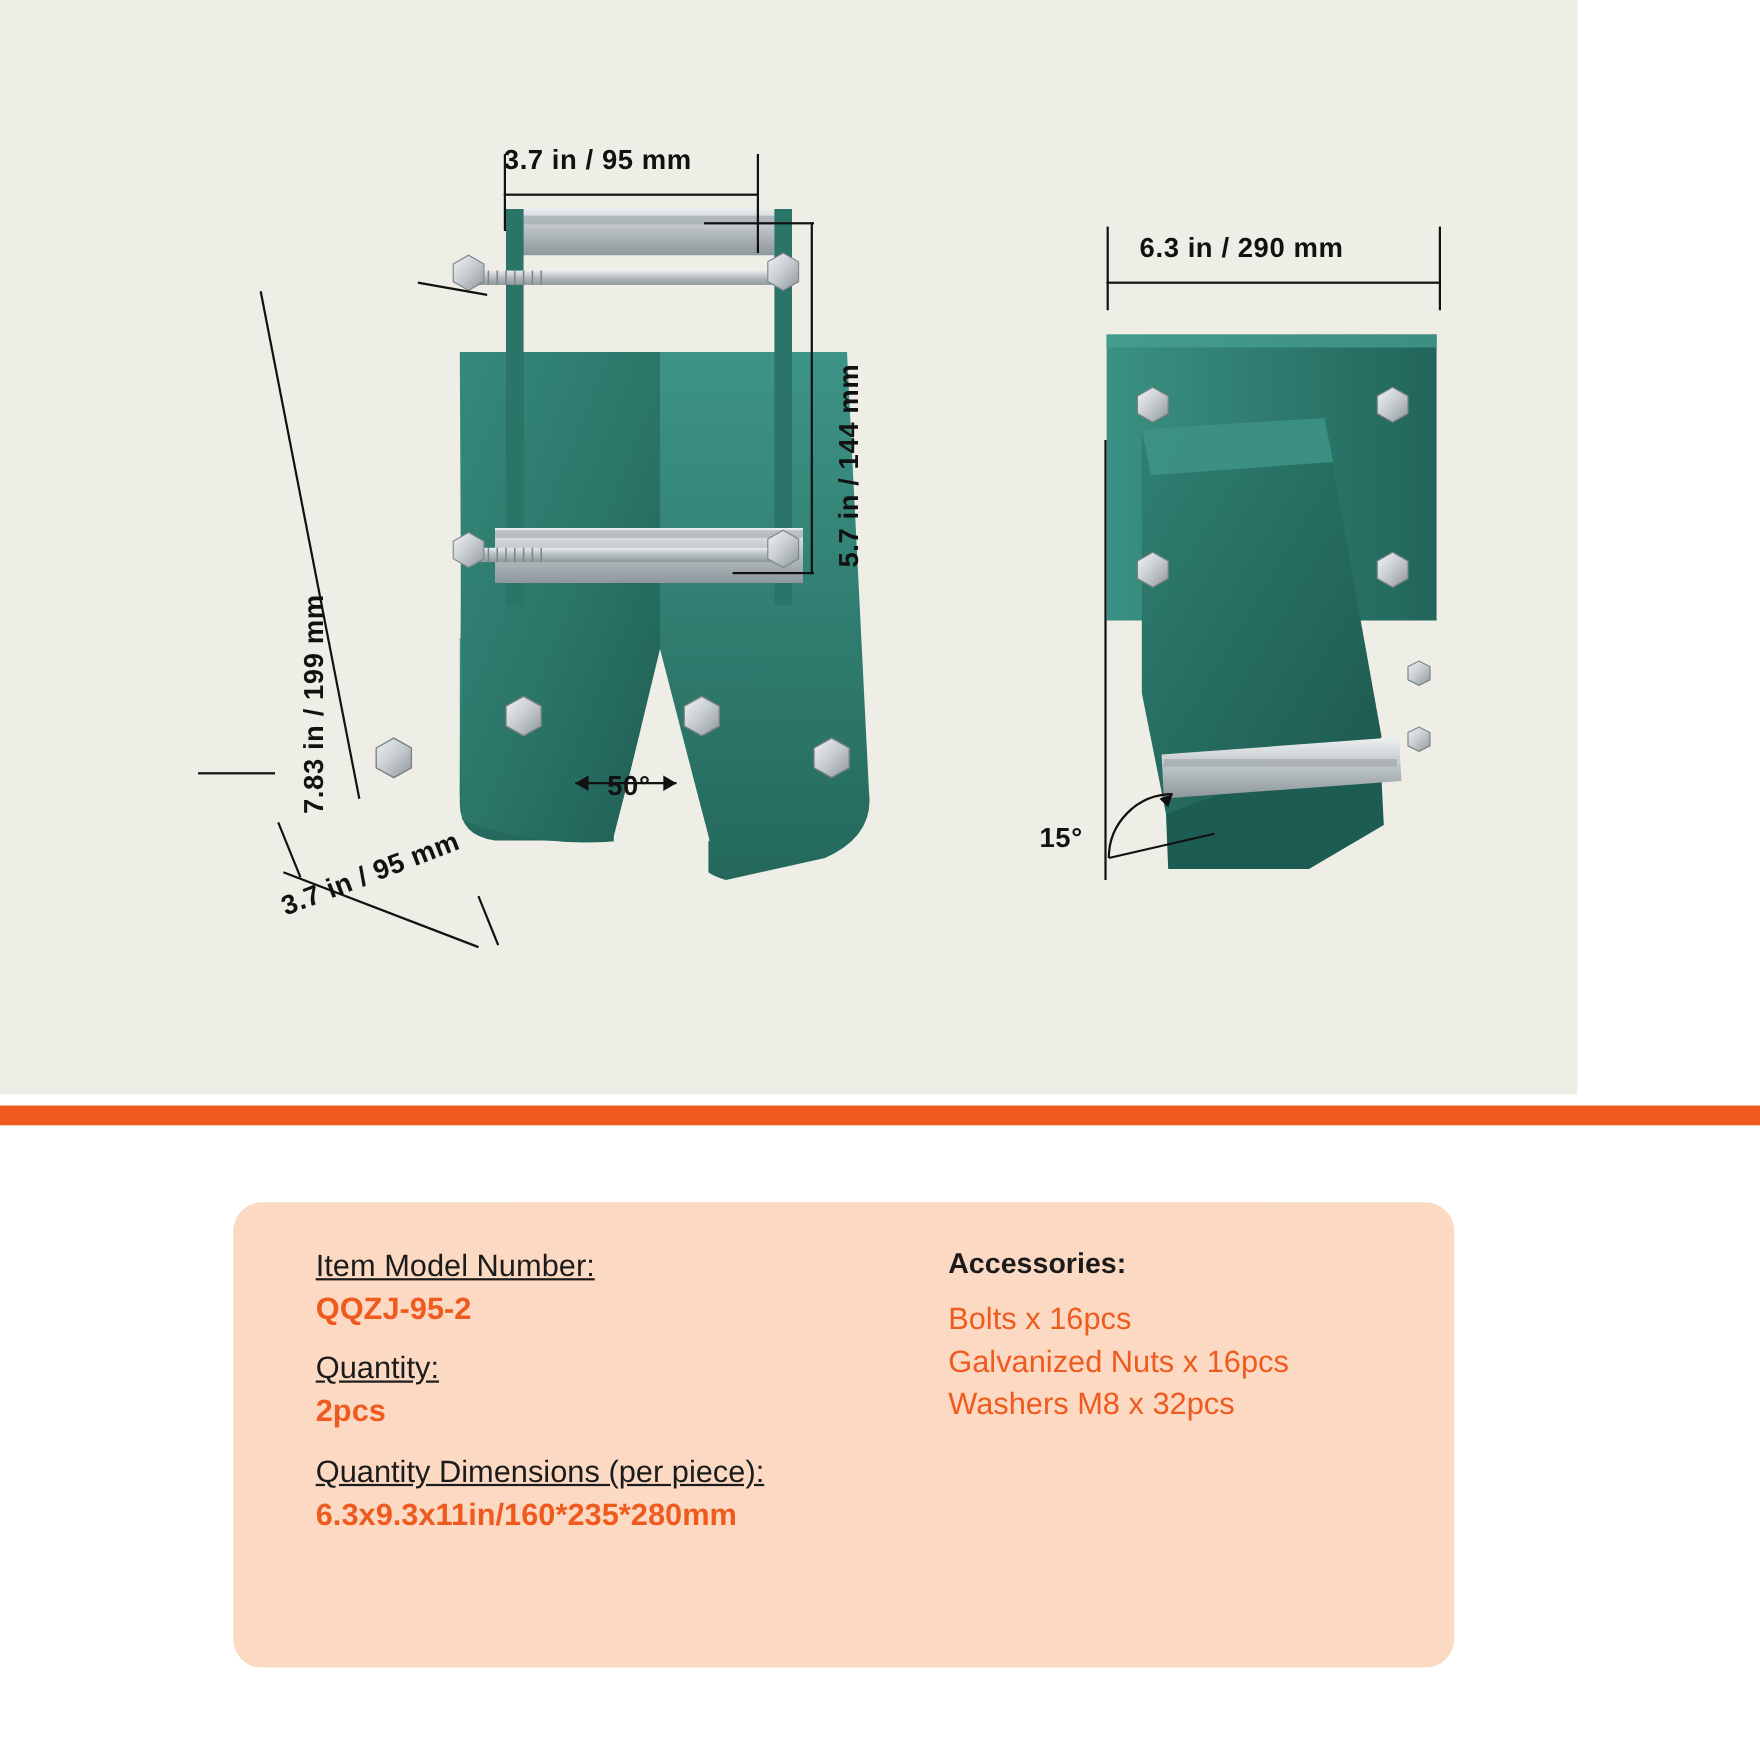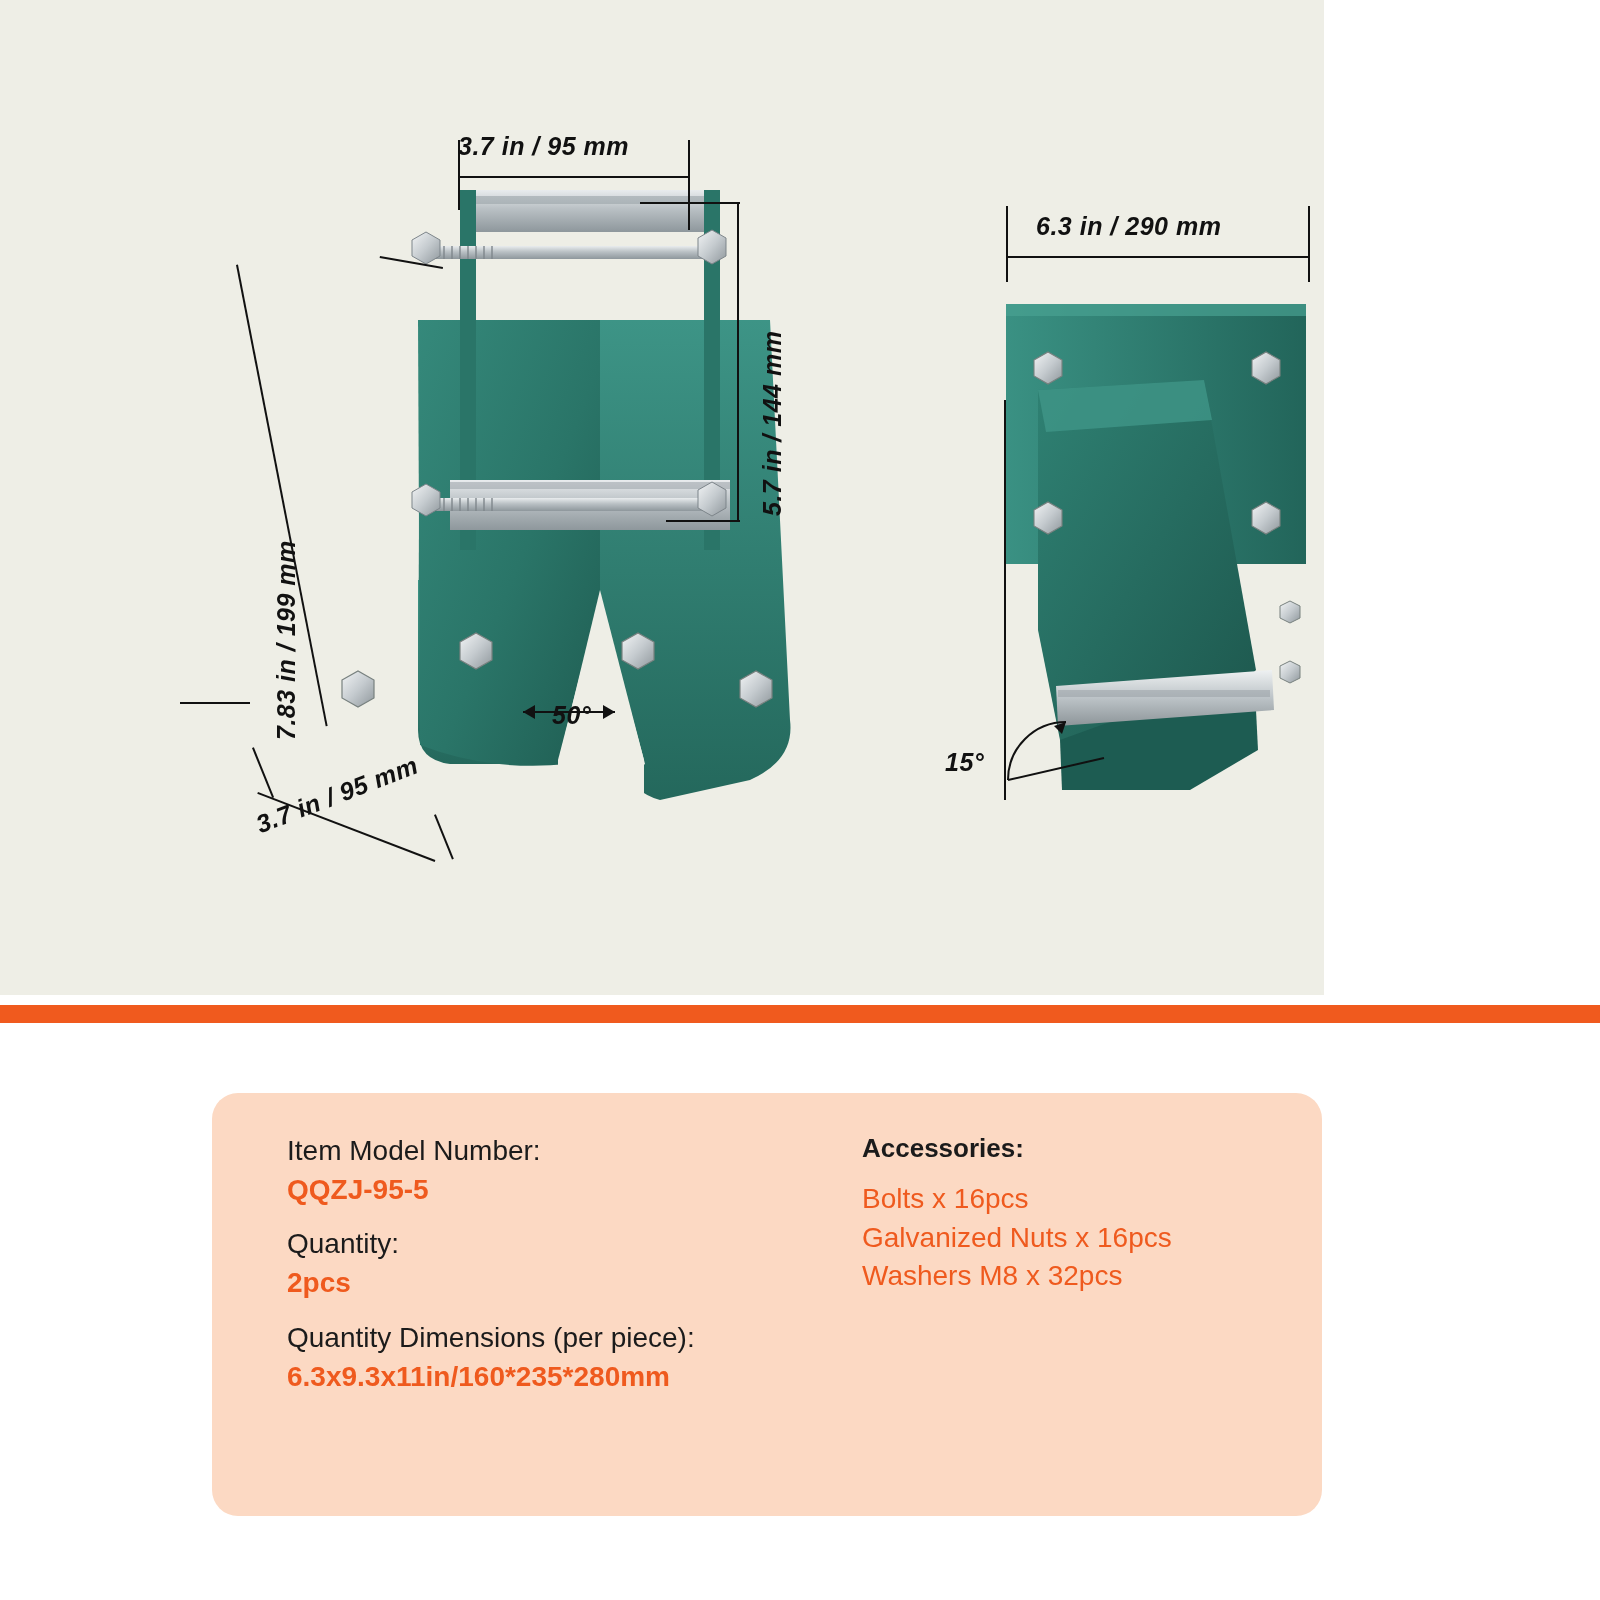--- a/index.html
+++ b/index.html
@@ -12,24 +12,23 @@
     height: 1600px;
     font-family: "Liberation Sans", sans-serif;
     position: relative;
     overflow: hidden;
   }
 
   
   #diagram-panel {
     position: absolute;
     left: 0; top: 0;
-    width: 1324px;
+    width: 1434px;
     height: 995px;
     background: #eeeee6;
-    font-style: italic;
   }
 
   #orange-bar {
     position: absolute;
     left: 0; top: 1005px;
     width: 1600px;
     height: 18px;
     background: #f05a1e;
   }
 
@@ -84,20 +83,21 @@
   #info-right {
     position: absolute;
     left: 650px; top: 40px;
     width: 430px;
   }
   .lbl {
     font-size: 28px;
     color: #1b1b1b;
     margin-top: 18px;
     line-height: 1.25;
+    text-decoration: underline;
   }
   .lbl.first { margin-top: 0; }
   .val {
     font-size: 28px;
     font-weight: bold;
     color: #ef5a1e;
     line-height: 1.3;
     margin-top: 4px;
   }
   .acc-title {
@@ -277,21 +277,21 @@
   <div class="dim" style="left:945px; top:748px;">15°</div>
 
 </div>
 
 <div id="orange-bar"></div>
 
 <div id="info-card">
 
   <div id="info-left">
     <div class="lbl first">Item Model Number:</div>
-    <div class="val">QQZJ-95-5</div>
+    <div class="val">QQZJ-95-2</div>
 
     <div class="lbl">Quantity:</div>
     <div class="val">2pcs</div>
 
 
     <div class="lbl">Quantity Dimensions (per piece):</div>
     <div class="val">6.3x9.3x11in/160*235*280mm</div>
   </div>
 
   <div id="info-right">

